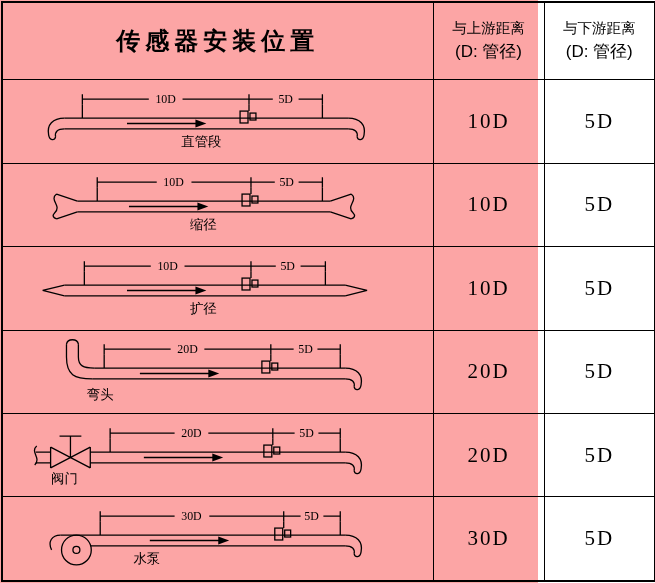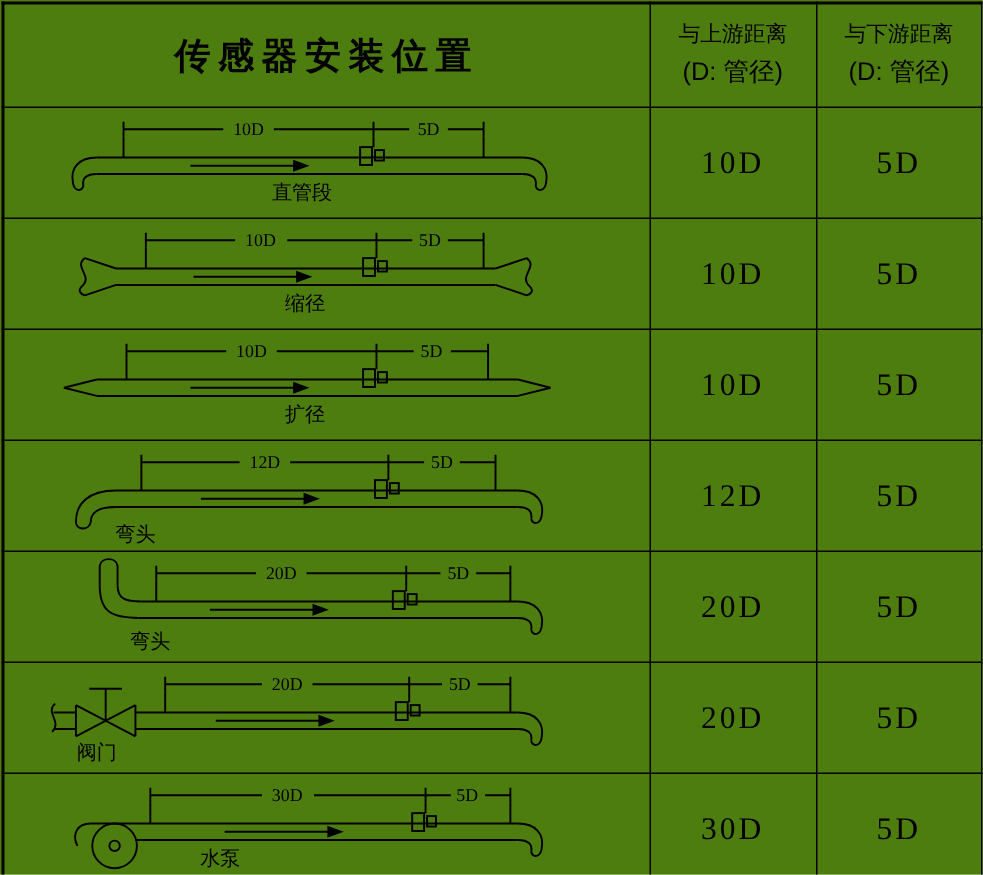--- a/index.html
+++ b/index.html
@@ -1,18 +1,18 @@
 <!DOCTYPE html>
 <html><head>
 <meta charset="utf-8">
 <style>
   * { box-sizing: border-box; }
   html,body { margin:0; padding:0; background:#fff; }
   body { font-family:"Liberation Sans","DejaVu Sans",sans-serif; color:#000; }
-  .sheet { width:655px; height:583px; background:#4d7c0f; padding:1px; }
+  .sheet { width:538px; height:583px; background:#fca5a5; padding:1px; }
   table.grid {
     border-collapse:collapse; table-layout:fixed;
     width:653px; height:581px; border:2px solid #000;
   }
   td { border:1.5px solid #000; padding:0; vertical-align:middle; text-align:center; overflow:hidden; }
   tr.header-row { height:69px; }
   tr.data-row { height:73px;margin-left:37px; }
   .title-cell { font-size:24px; font-weight:bold; letter-spacing:5px; }
   .dist-header { font-size:14.5px; line-height:1.55;margin-top:10px; }
   .dist-header .sub { font-size:17px; }
@@ -125,42 +125,20 @@
         </g>
         <text class="dim-text" text-anchor="middle" x="166" y="18">10D</text>
         <text class="dim-text" text-anchor="middle" x="287" y="18">5D</text>
         <text class="cn-label" text-anchor="middle" x="202" y="61">扩径</text>
       </svg>
     </td>
     <td class="val">10D</td>
     <td class="val">5D</td>
   </tr>
 
-  <tr class="data-row">
-    <td>
-      <svg class="diag" viewBox="0 0 433 73">
-        <g class="ink">
-          <path d="M75,33 H345 M75,44 H345"></path>
-          <path d="M75,33 C56,33 48,42 48,54 M75,44 C63,44 58,48 58,54 M48,54 C48,60 57,60 58,54"></path>
-          <path d="M345,33 C357,33 363,40 361,50 M345,44 C352,44 355,47 354,52 M361,50 C360,56 355,56 354,52"></path>
-          <path d="M92,9 V19 M258,9 V19 M330,9 V19"></path>
-          <path d="M92,14 H158 M192,14 H258"></path>
-          <path d="M258,14 H282 M306,14 H330"></path>
-          <path d="M92,19 V33 M330,19 V33"></path>
-          <use href="#flow-arrow" x="212" y="38.5"></use>
-          <use href="#sensor-sym" x="258" y="33"></use>
-        </g>
-        <text class="dim-text" text-anchor="middle" x="175" y="18">12D</text>
-        <text class="dim-text" text-anchor="middle" x="294" y="18">5D</text>
-        <text class="cn-label" text-anchor="middle" x="88" y="67">弯头</text>
-      </svg>
-    </td>
-    <td class="val">12D</td>
-    <td class="val">5D</td>
-  </tr>
 
   <tr class="data-row">
     <td>
       <svg class="diag" viewBox="0 0 433 73">
         <g class="ink">
           <path d="M64,9 V22 M76,9 V22 M64,9 C65,3 75,3 76,9"></path>
           <path d="M64,22 C64,40 72,44 90,44 M76,22 C76,31 81,33 92,33"></path>
           <path d="M92,33 H345 M90,44 H345"></path>
           <path d="M345,33 C357,33 363,40 361,50 M345,44 C352,44 355,47 354,52 M361,50 C360,56 355,56 354,52"></path>
           <path d="M102,9 V19 M270,9 V19 M340,9 V19"></path>

